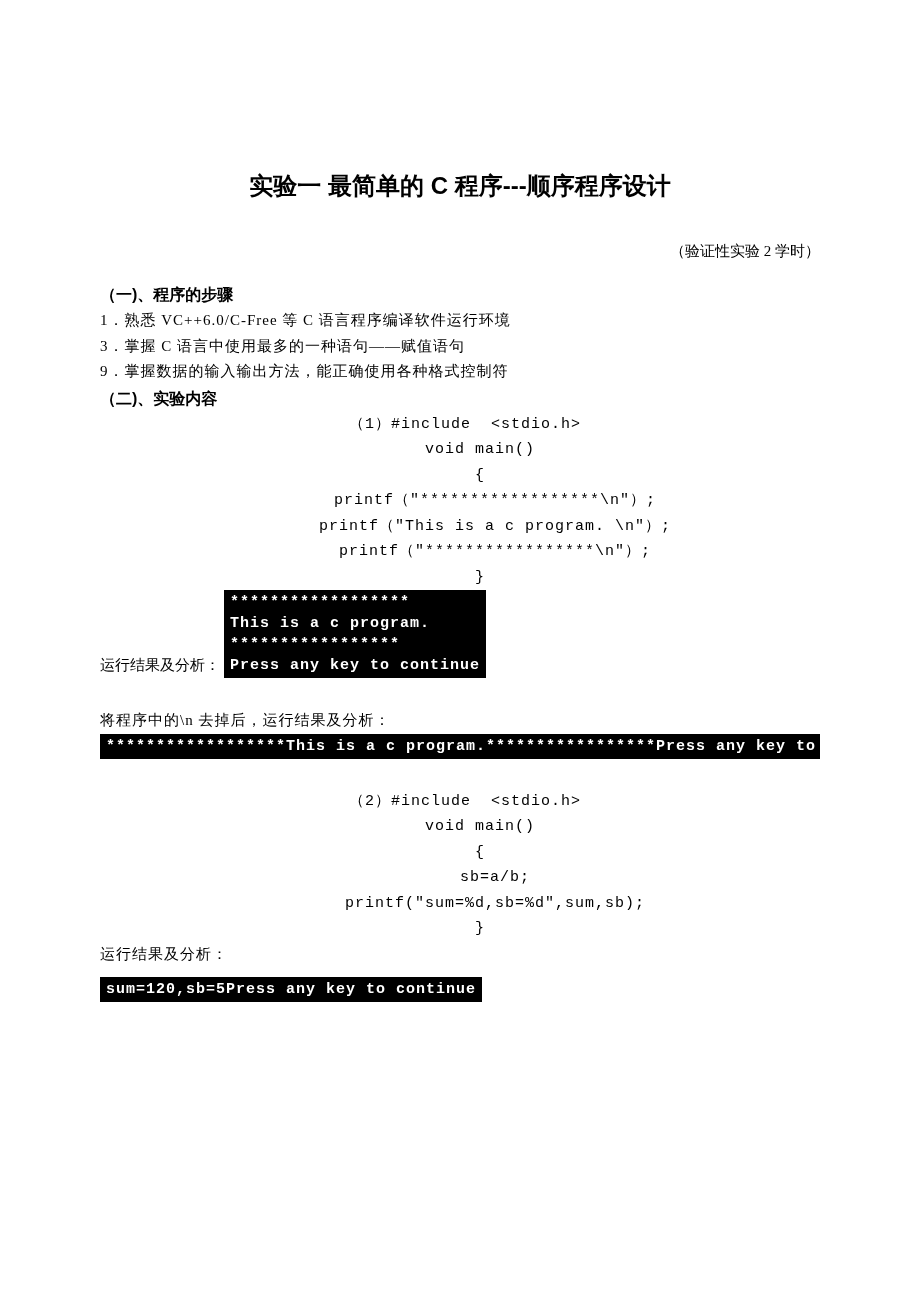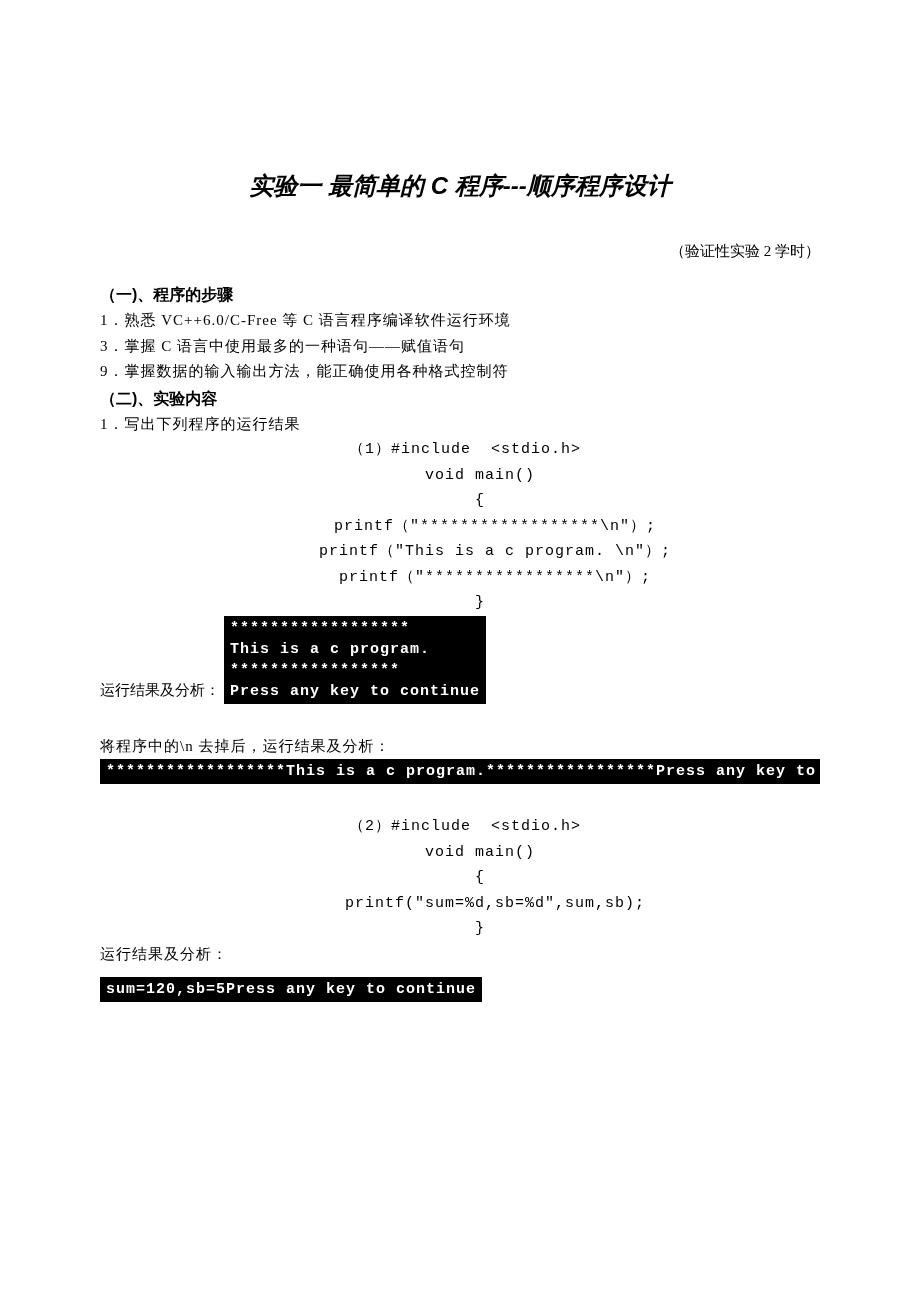--- a/index.html
+++ b/index.html
@@ -14,21 +14,20 @@
     padding: 100px 100px 60px 100px;
     box-sizing: border-box;
   }
   .title {
     text-align: center;
     font-family: "SimHei", "黑体", sans-serif;
     font-weight: bold;
     font-size: 24px;
     margin-top: 70px;
     margin-bottom: 40px;
-    font-style: italic;
   }
   .subline {
     text-align: right;
     font-size: 15px;
     margin-bottom: 24px;
   }
   .section-head {
     font-family: "SimHei", "黑体", sans-serif;
     font-weight: bold;
     font-size: 16px;
@@ -84,21 +83,20 @@
   <div class="subline">（验证性实验   2 学时）</div>
 
   <div class="section-head">（一)、程序的步骤</div>
 
   <div class="body-line">1．熟悉 VC++6.0/C-Free 等 C 语言程序编译软件运行环境</div>
   <div class="body-line">3．掌握 C 语言中使用最多的一种语句——赋值语句</div>
   <div class="body-line">9．掌握数据的输入输出方法，能正确使用各种格式控制符</div>
 
   <div class="section-head">（二)、实验内容</div>
 
-  <div class="body-line">1．写出下列程序的运行结果</div>
 
   <div class="code-line indent05">（1）#include  &lt;stdio.h&gt;</div>
   <div class="code-line indent1">void main()</div>
   <div class="code-line indent1">{</div>
   <div class="code-line indent2">printf（"******************\n"）;</div>
   <div class="code-line indent2">printf（"This is a c program. \n"）;</div>
   <div class="code-line indent2">printf（"*****************\n"）;</div>
   <div class="code-line indent1">}</div>
 
   <div class="result-row">
@@ -112,20 +110,21 @@
   <div class="gap-md"></div>
 
   <div class="body-line">将程序中的\n 去掉后，运行结果及分析：</div>
   <div class="console block">******************This is a c program.*****************Press any key to continue</div>
 
   <div class="gap-md"></div>
 
   <div class="code-line indent05">（2）#include  &lt;stdio.h&gt;</div>
   <div class="code-line indent1">void main()</div>
   <div class="code-line indent1">{</div>
+  <div class="code-line indent2">sb=a/b;</div>
   <div class="code-line indent2">printf("sum=%d,sb=%d",sum,sb);</div>
   <div class="code-line indent1">}</div>
 
   <div class="body-line">运行结果及分析：</div>
   <div class="gap-sm"></div>
   <div class="console inline">sum=120,sb=5Press any key to continue</div>
 
 </div>
 
 </body></html>

